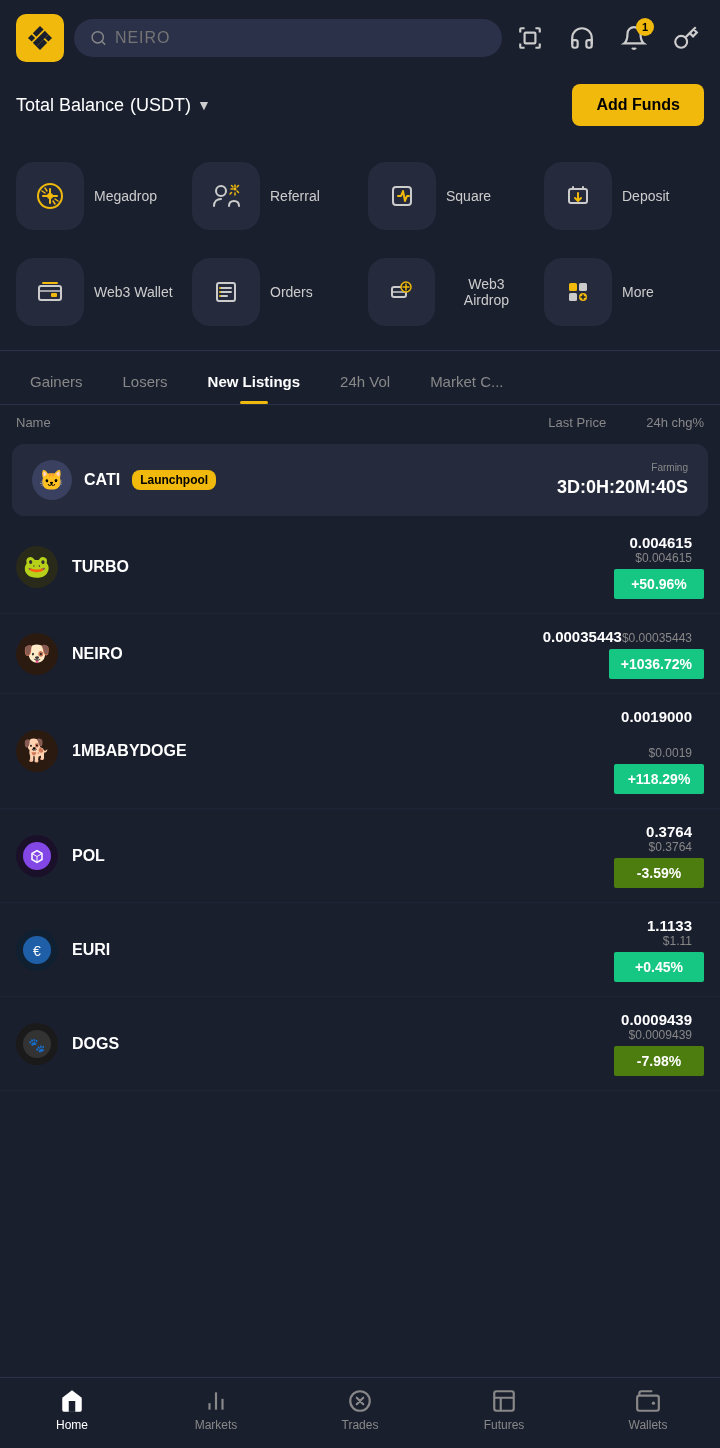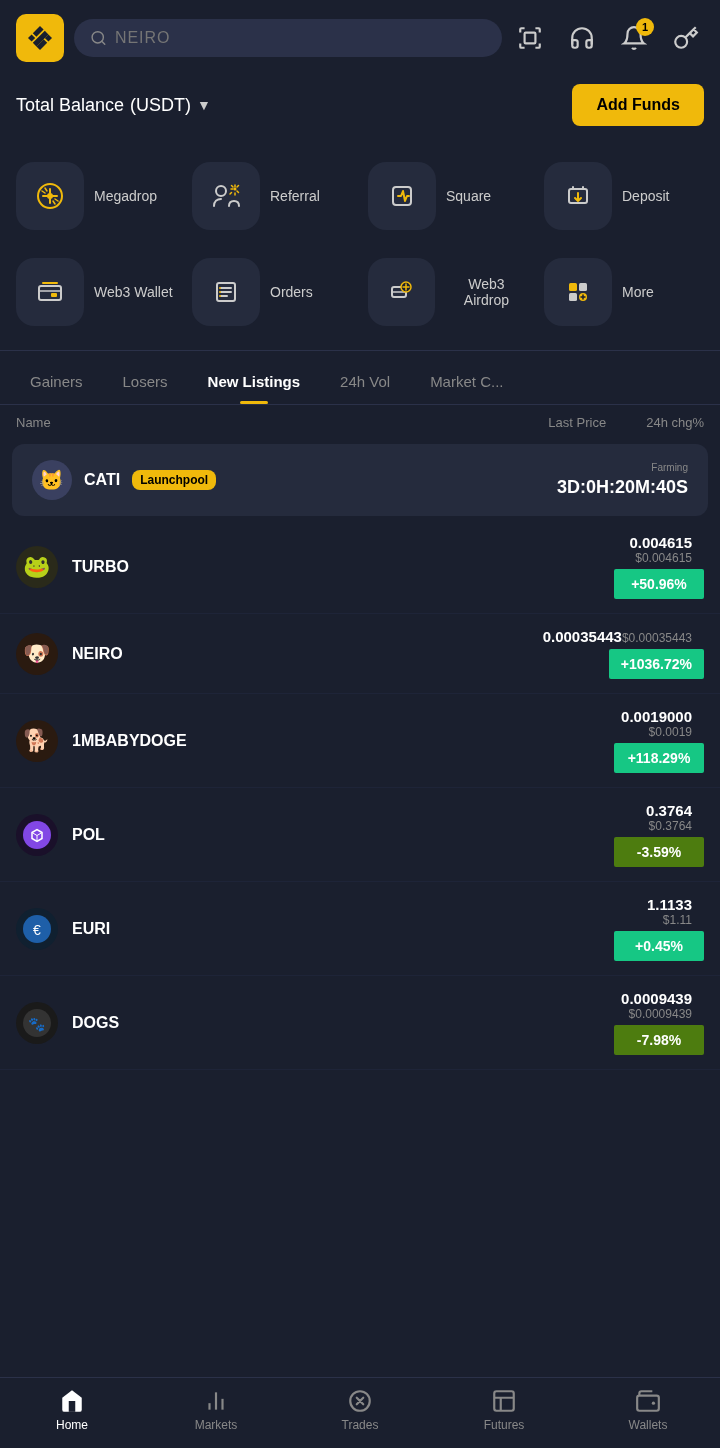--- a/index.html
+++ b/index.html
@@ -540,21 +540,21 @@
   </div>
 
   <div class="coin-row">
     <div class="coin-left">
       <div class="coin-icon" style="background:#2a1a10;">🐕</div>
       <div class="coin-info">
         <span class="coin-name">1MBABYDOGE</span>
       </div>
     </div>
     <div class="coin-right">
-      <div style="display:flex;flex-direction:column;align-items:flex-end;margin-right:12px;">
+      <div style="display:flex;flex-direction:column;align-items:flex-end;margin-right:12px;gap:21px;">
         <span class="coin-price">0.0019000</span>
         <span class="coin-price-usd">$0.0019</span>
       </div>
       <span class="change-badge change-positive">+118.29%</span>
     </div>
   </div>
 
   <div class="coin-row">
     <div class="coin-left">
       <div class="coin-icon" style="background:#1a102a;">

